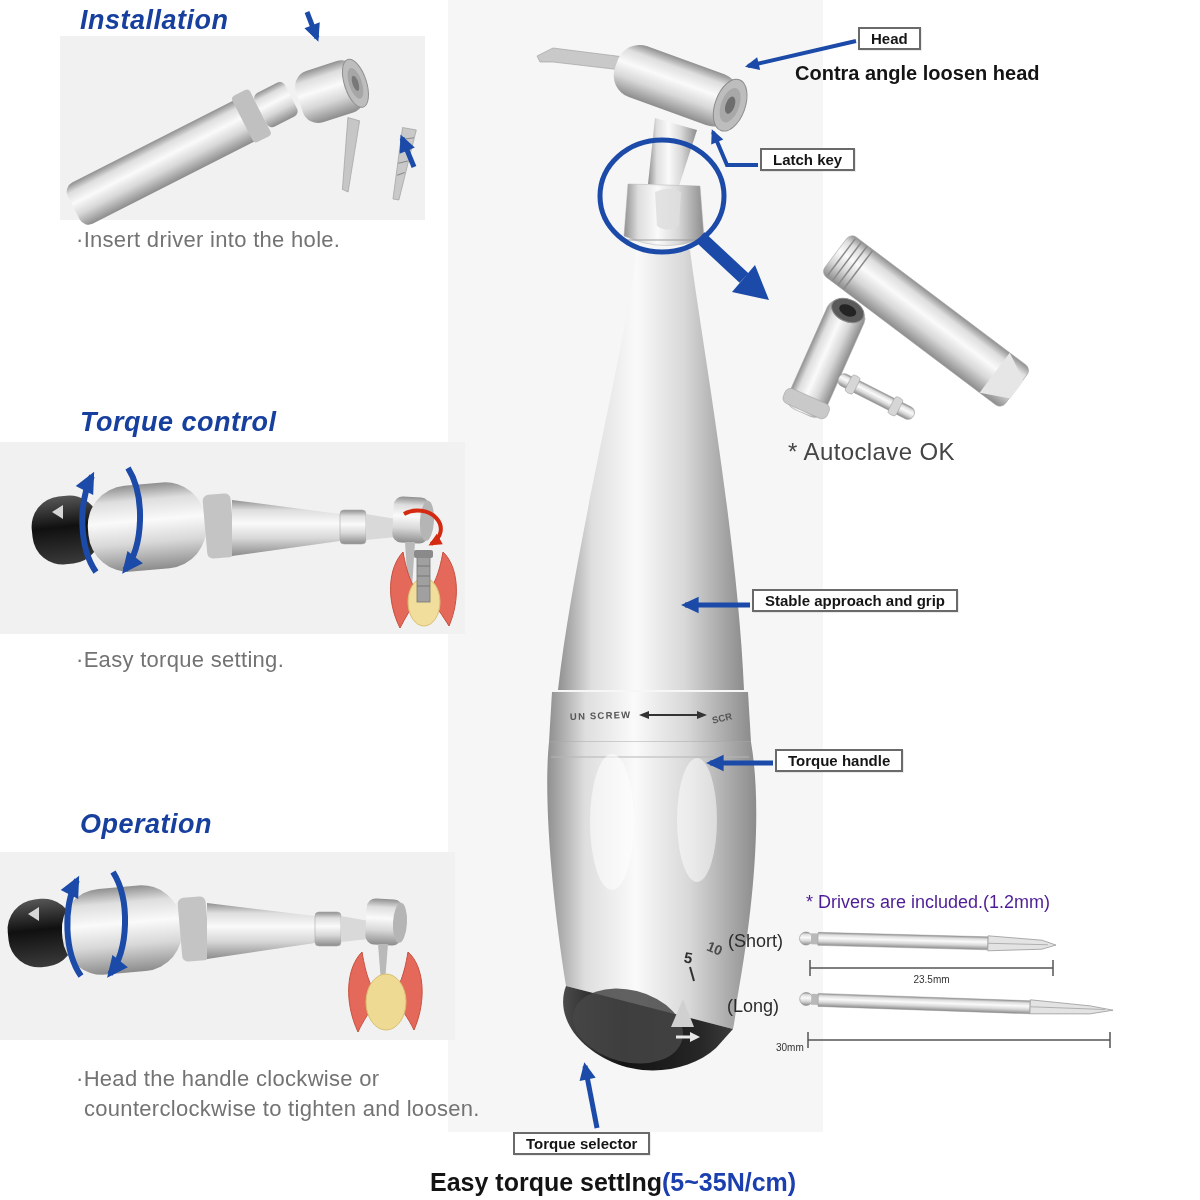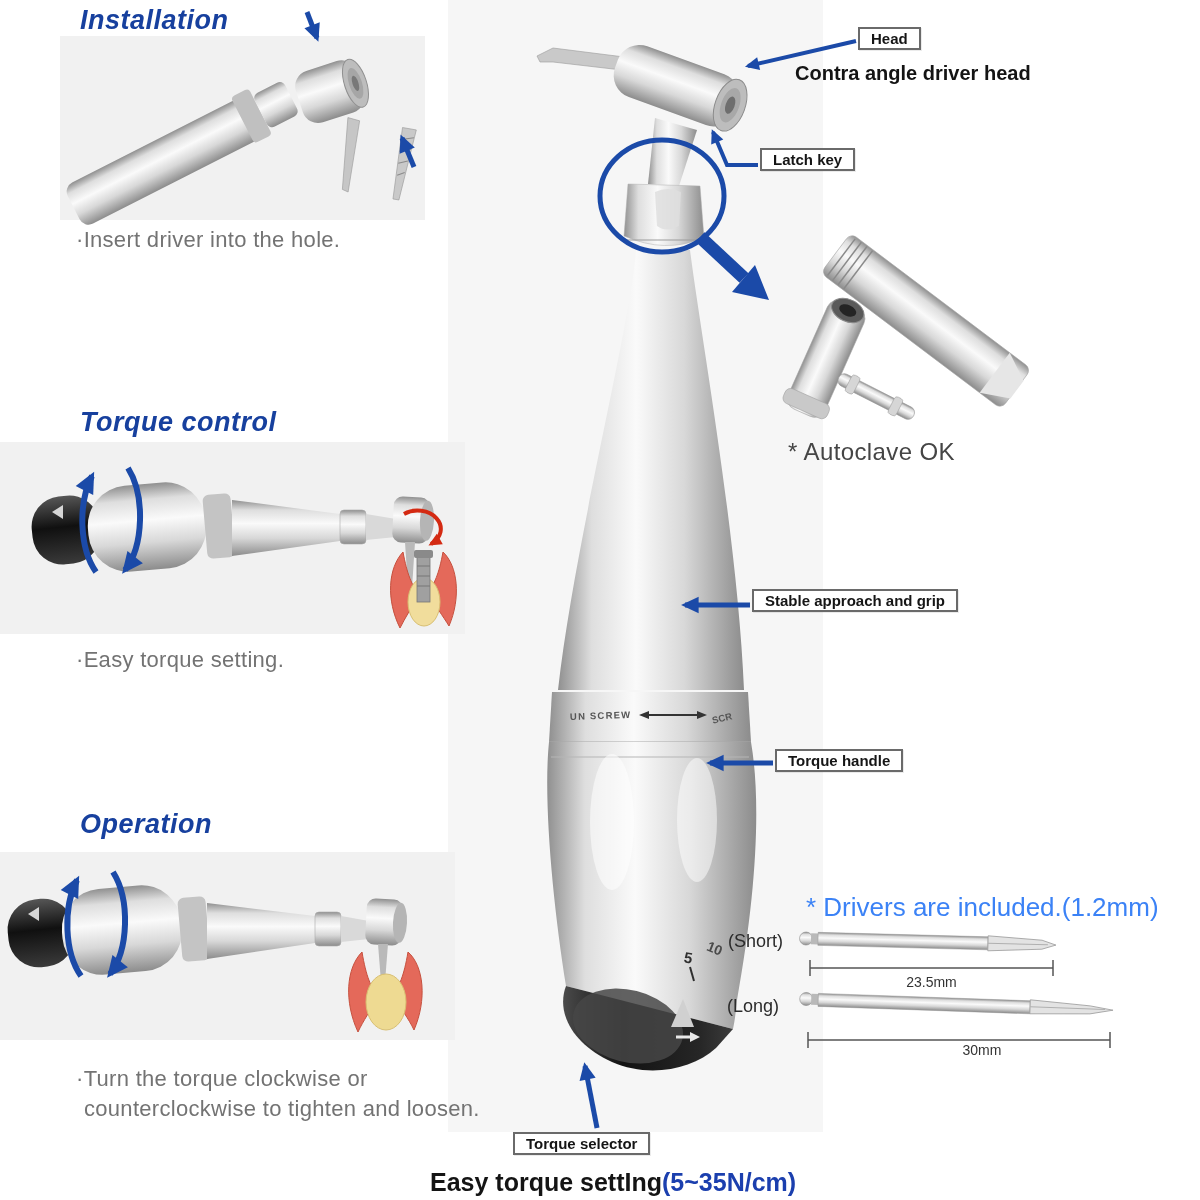--- a/index.html
+++ b/index.html
@@ -7,23 +7,23 @@
     width:1200px;height:1200px;position:relative;background:#ffffff;
     font-family:"Liberation Sans",sans-serif;overflow:hidden;
   }
   svg.art{position:absolute;left:0;top:0;width:1200px;height:1200px;}
   .abs{position:absolute;white-space:nowrap;z-index:2;}
   .sec-title{font-style:italic;font-weight:bold;font-size:27px;color:#17409e;letter-spacing:0.5px;}
   .caption{font-size:22px;color:#737373;letter-spacing:0.3px;}
   .lbox{border:2px solid #6a6a6a;background:#ffffff;padding:1px 11px;font-weight:bold;font-size:15px;color:#151515;box-shadow:1px 1px 0 rgba(0,0,0,0.08);}
   .sub{font-weight:bold;font-size:20px;color:#141414;}
   .note{font-size:24px;color:#454545;letter-spacing:0.4px;}
-  .note2{font-size:26px;color:#3b82f6;}
+  .note2{font-size:18px;color:#4c1d95;}
   .pl{font-size:18px;color:#2b2b2b;}
-  .dim{font-size:14px;color:#333333;}
+  .dim{font-size:10px;color:#333333;}
   .footer{font-weight:bold;font-size:25px;color:#141414;}
   .footer .blue{color:#1b3fae;}
 </style>
 </head>
 <body>
 
 <svg class="art" viewBox="0 0 1200 1200">
   <defs>
     <linearGradient id="mH" x1="0" y1="0" x2="1" y2="0">
       <stop offset="0" stop-color="#909090"></stop>
@@ -260,31 +260,31 @@
   </g>
 </svg>
 
 <div class="abs sec-title" style="left:80px;top:5px">Installation</div>
 <div class="abs caption" style="left:76px;top:227px">·Insert driver into the hole.</div>
 
 <div class="abs sec-title" style="left:80px;top:407px">Torque control</div>
 <div class="abs caption" style="left:76px;top:647px">·Easy torque setting.</div>
 
 <div class="abs sec-title" style="left:80px;top:809px">Operation</div>
-<div class="abs caption" style="left:76px;top:1066px">·Turn the torque clockwise or</div>
+<div class="abs caption" style="left:76px;top:1066px">·Head the handle clockwise or</div>
 <div class="abs caption" style="left:84px;top:1096px">counterclockwise to tighten and loosen.</div>
 
 <div class="abs lbox" style="left:858px;top:27px">Head</div>
-<div class="abs sub" style="left:795px;top:62px">Contra angle driver head</div>
+<div class="abs sub" style="left:795px;top:62px">Contra angle loosen head</div>
 <div class="abs lbox" style="left:760px;top:148px">Latch key</div>
 <div class="abs note" style="left:788px;top:438px">* Autoclave OK</div>
 <div class="abs lbox" style="left:752px;top:589px">Stable approach and grip</div>
 <div class="abs lbox" style="left:775px;top:749px">Torque handle</div>
 <div class="abs note2" style="left:806px;top:892px">* Drivers are included.(1.2mm)</div>
 <div class="abs pl" style="left:728px;top:931px">(Short)</div>
 <div class="abs pl" style="left:727px;top:996px">(Long)</div>
 <div class="abs dim" style="left:810px;top:974px;width:243px;text-align:center">23.5mm</div>
-<div class="abs dim" style="left:831px;top:1042px;width:302px;text-align:center">30mm</div>
+<div class="abs dim" style="left:776px;top:1042px;width:302px;">30mm</div>
 <div class="abs lbox" style="left:513px;top:1132px">Torque selector</div>
 
 <div class="abs footer" style="left:430px;top:1168px">
   <span>Easy torque settIng</span><span class="blue">(5~35N/cm)</span>
 </div>
 
 </body></html>

